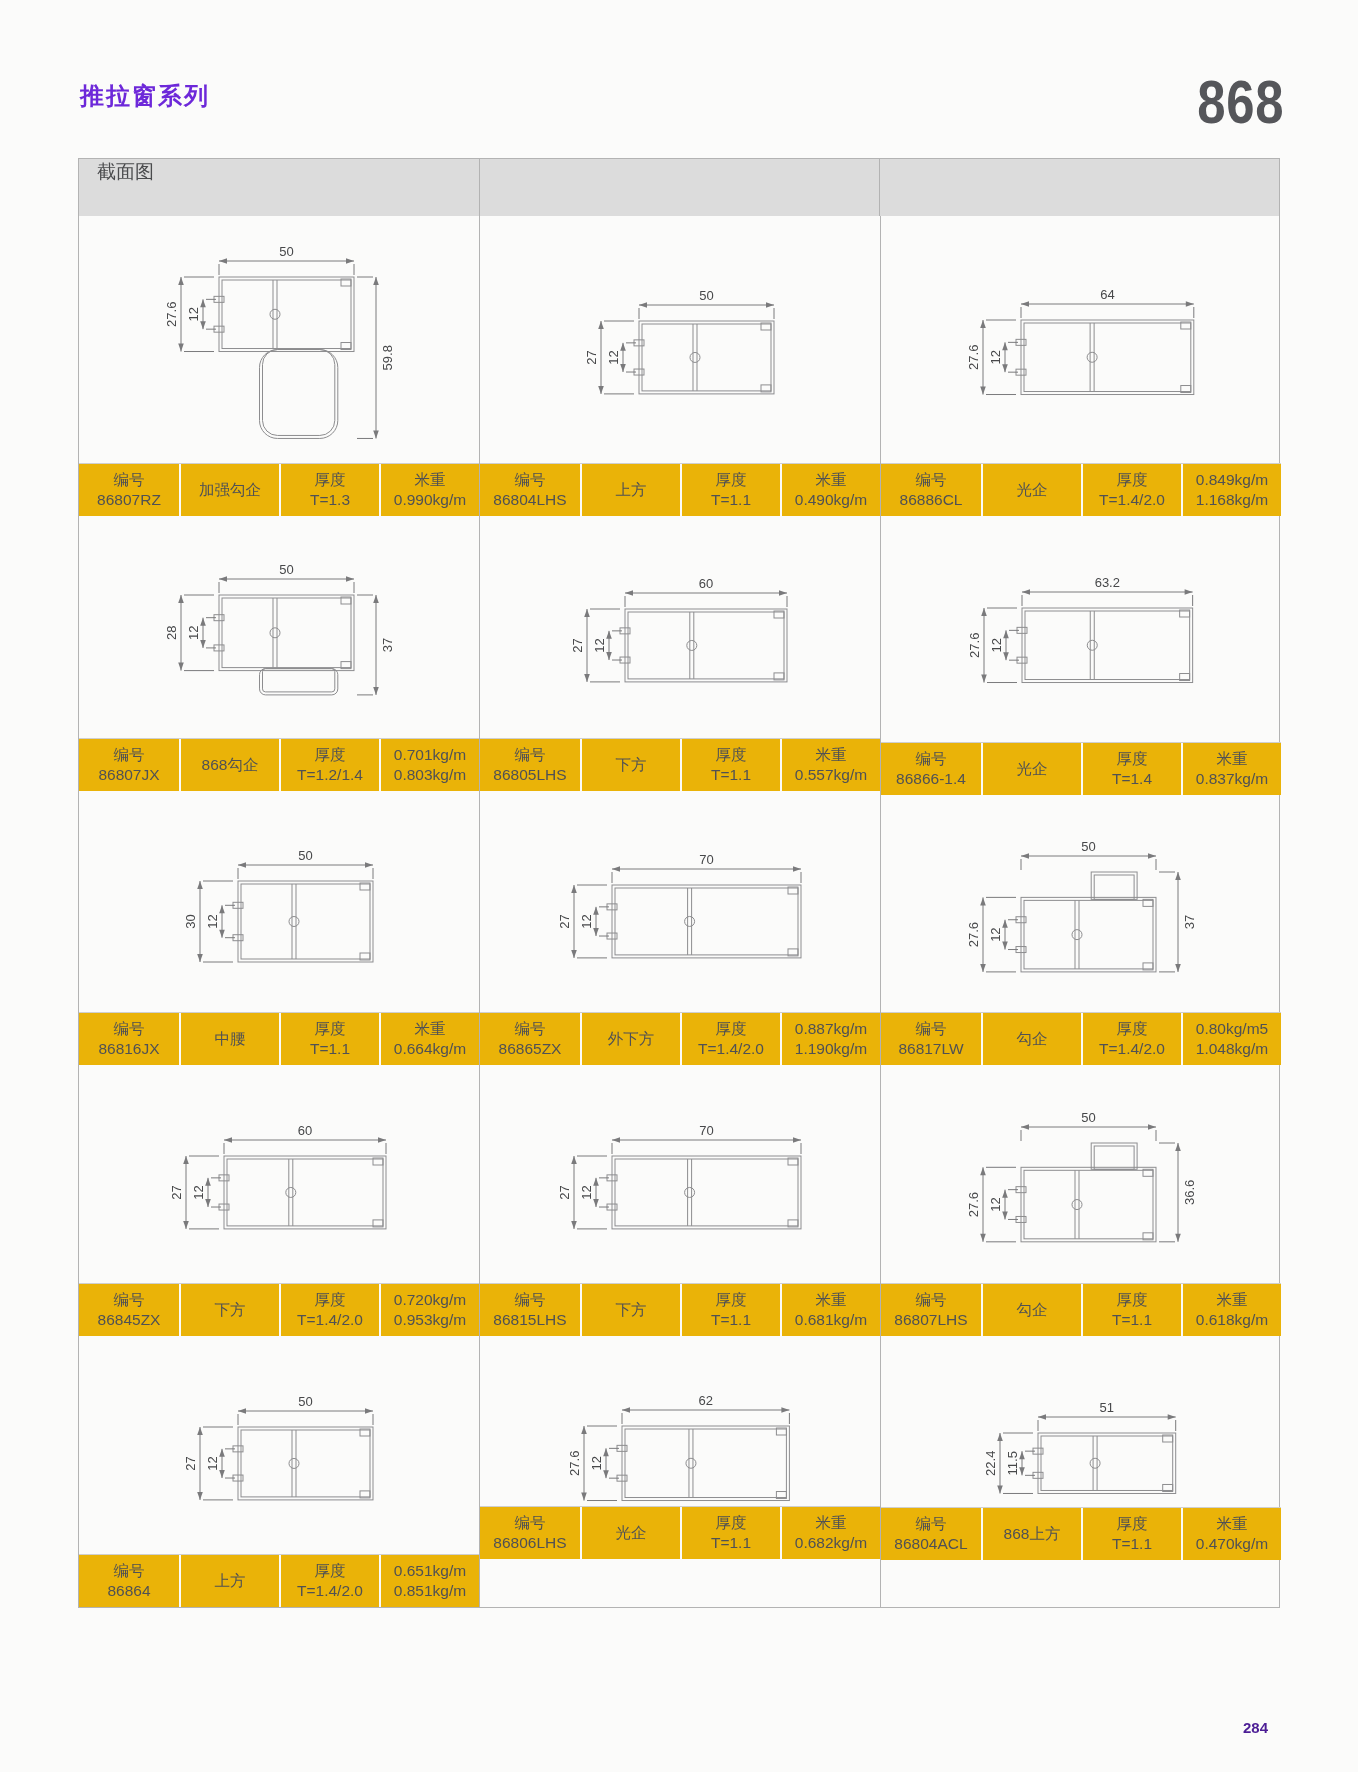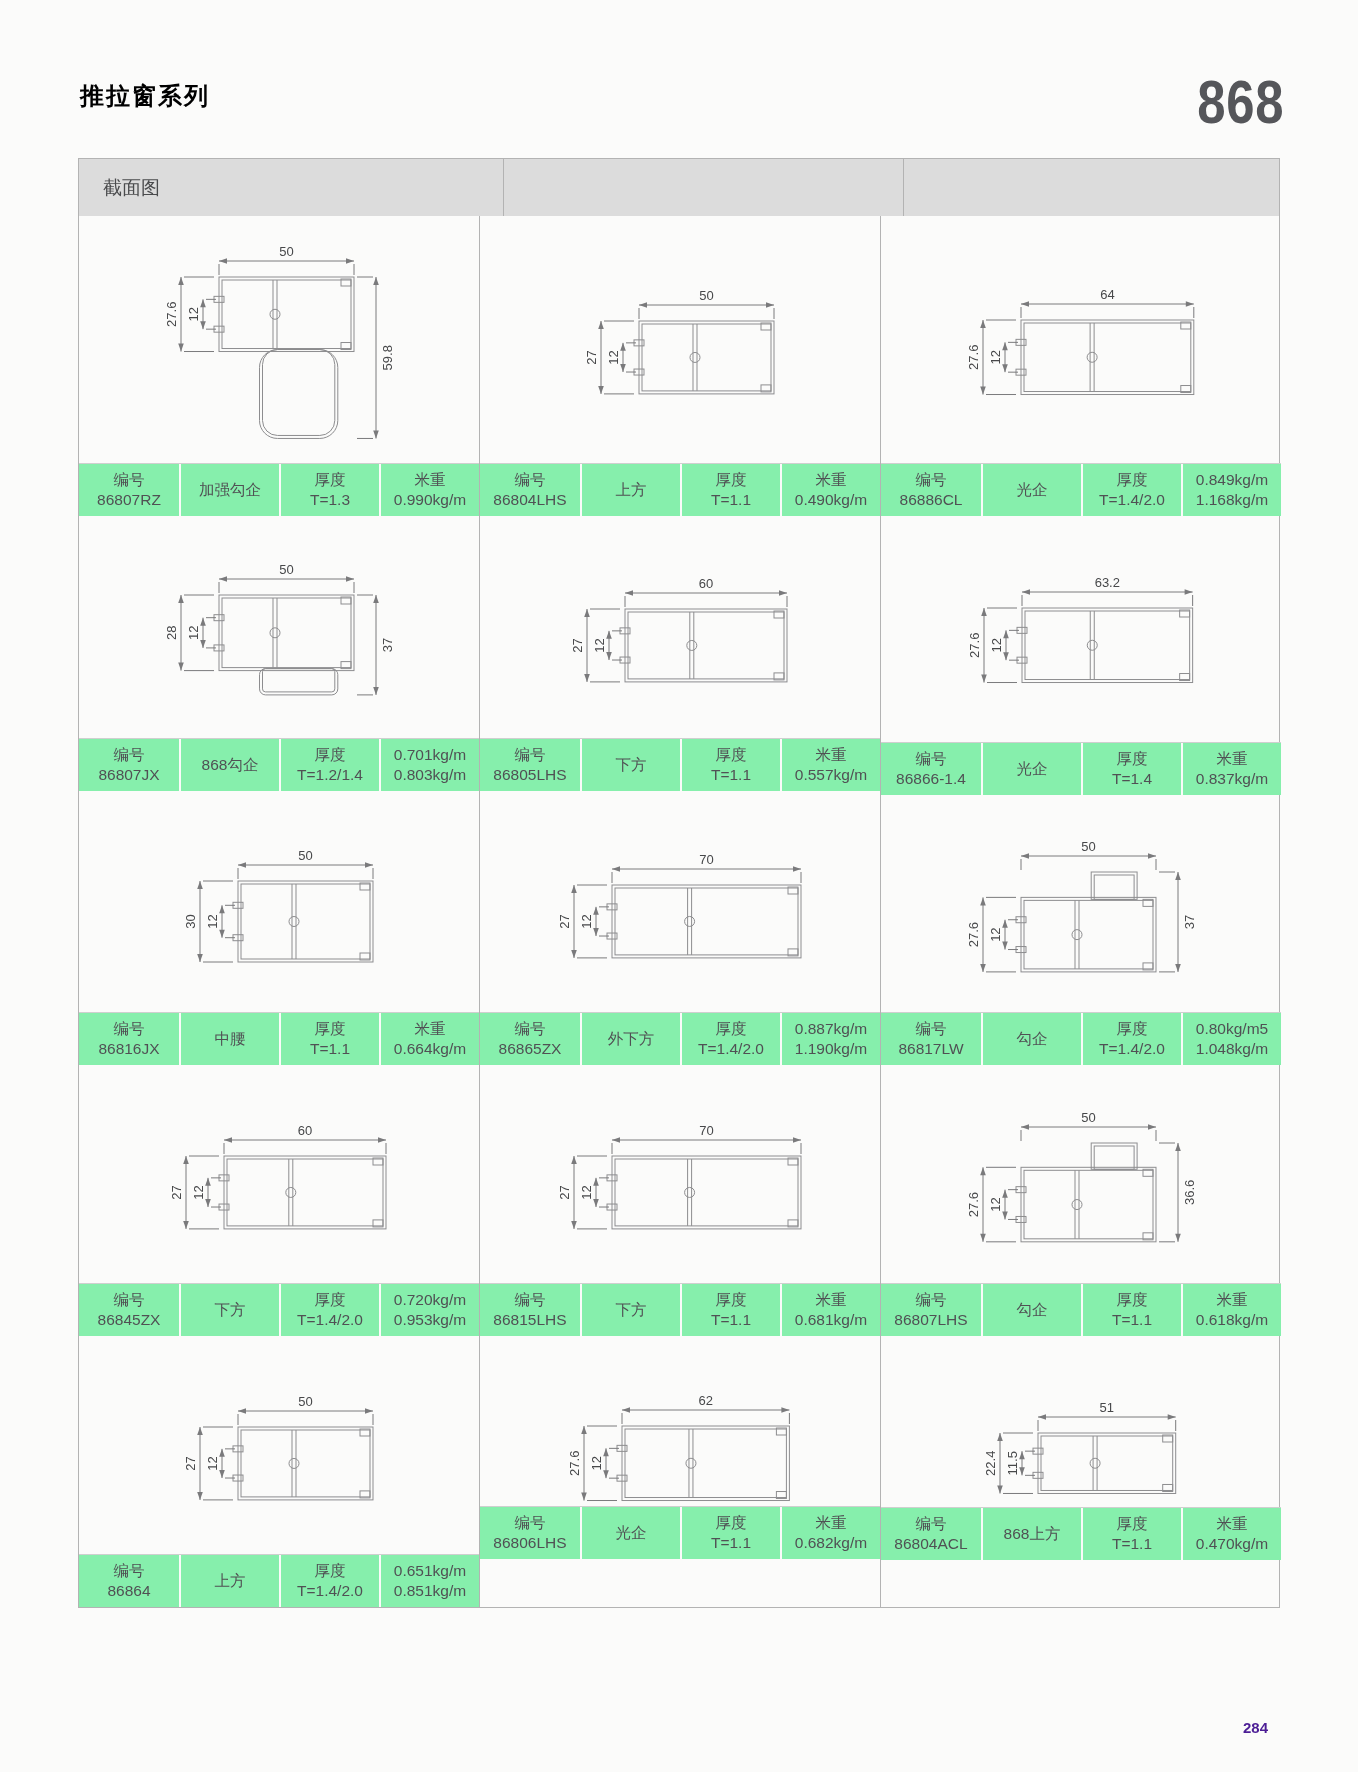--- a/index.html
+++ b/index.html
@@ -1,32 +1,32 @@
 <!DOCTYPE html>
 <html lang="zh"><head>
 <meta charset="utf-8">
 <style>
   html,body{margin:0;padding:0;background:#e9e9e9;}
   .page{position:relative;width:1358px;height:1772px;background:#fbfbfa;margin:0 auto;
         font-family:"Liberation Sans","DejaVu Sans",sans-serif;overflow:hidden;}
   .title{position:absolute;left:80px;top:80px;font-size:24px;font-weight:700;
-         color:#000000;letter-spacing:2px;text-align:center;}
+         color:#6d28d9;letter-spacing:2px;text-align:center;}
   .series{position:absolute;right:74px;top:66px;font-size:62px;font-weight:800;
           color:#55565a;transform:scale(0.82,1);transform-origin:right top;letter-spacing:1px;}
   .sheet{position:absolute;left:78px;top:158px;width:1202px;border:1px solid #b3b3b3;
          box-sizing:border-box;}
   .thead{display:grid;grid-template-columns:1fr 1fr 1fr;height:57px;background:#dcdcdc;}
-  .thead .th{display:flex;align-items:center;font-size:19px;color:#4a4b4d;
-             box-sizing:border-box;margin-left:24px;}
+  .thead .th{display:flex;padding-left:18px;font-size:19px;color:#4a4b4d;
+             box-sizing:border-box;}
   .thead .th + .th{border-left:1px solid #b3b3b3;}
   .row{display:grid;grid-template-columns:1fr 1fr 1fr;}
   .cell{box-sizing:border-box;}
   .cell + .cell{border-left:1px solid #b3b3b3;}
   .drawing{position:relative;overflow:hidden;}
-  .band{display:grid;grid-template-columns:1fr 1fr 1fr 1fr;height:52px;background:#86efac;
+  .band{display:grid;grid-template-columns:1fr 1fr 1fr 1fr;height:52px;background:#eab308;
         border-top:1px solid #cfcfcf;}
   .band .sub{display:flex;flex-direction:column;align-items:center;justify-content:center;
              text-align:center;font-size:15.5px;color:#505154;line-height:1.28;box-sizing:border-box;}
   .band .sub + .sub{border-left:2px solid #fbfbfa;}
   .pagenum{position:absolute;right:90px;bottom:36px;font-size:15px;font-weight:700;color:#4c1d95;}
   
   .pf rect,.pf line,.pf circle,.pf path{fill:none;stroke:#8d8d8f;stroke-width:1;}
   .dim line{stroke:#7a7a7c;stroke-width:1;}
   .dim polygon{fill:#7a7a7c;stroke:none;}
   .dim text{fill:#47484a;font-size:13px;font-family:"Liberation Sans","DejaVu Sans",sans-serif;}

